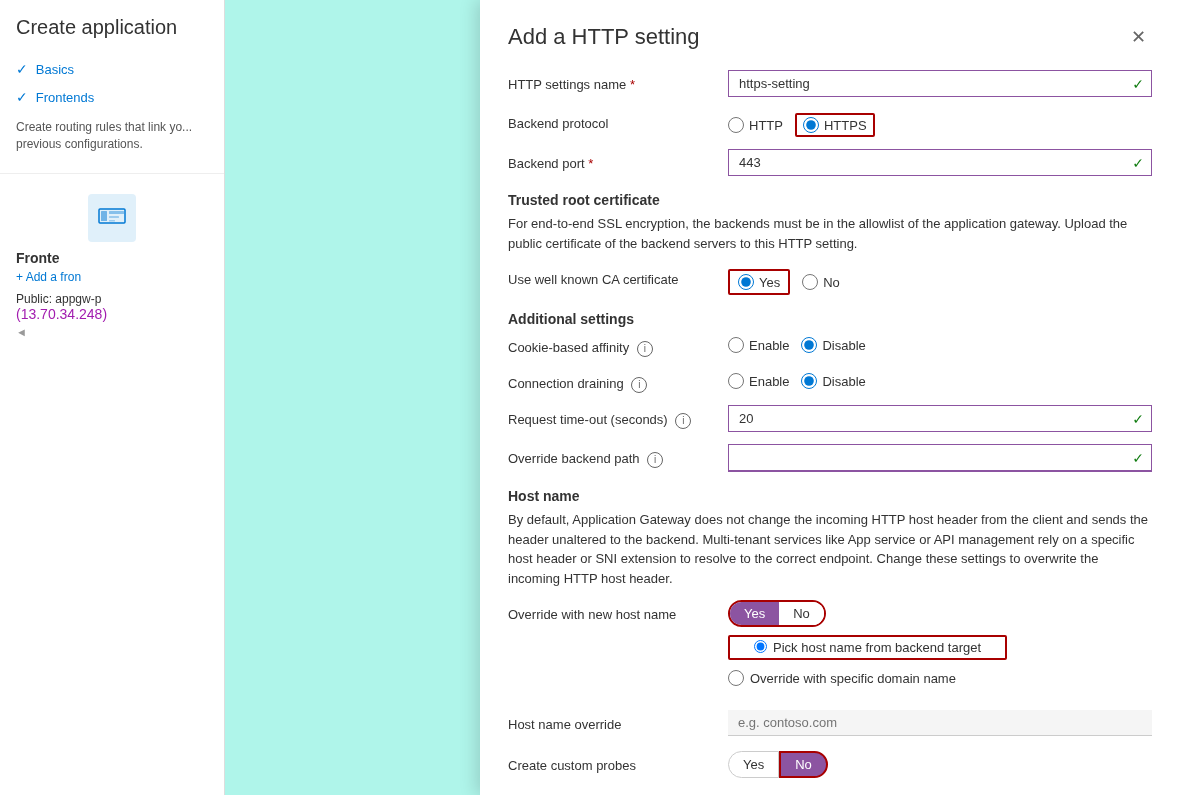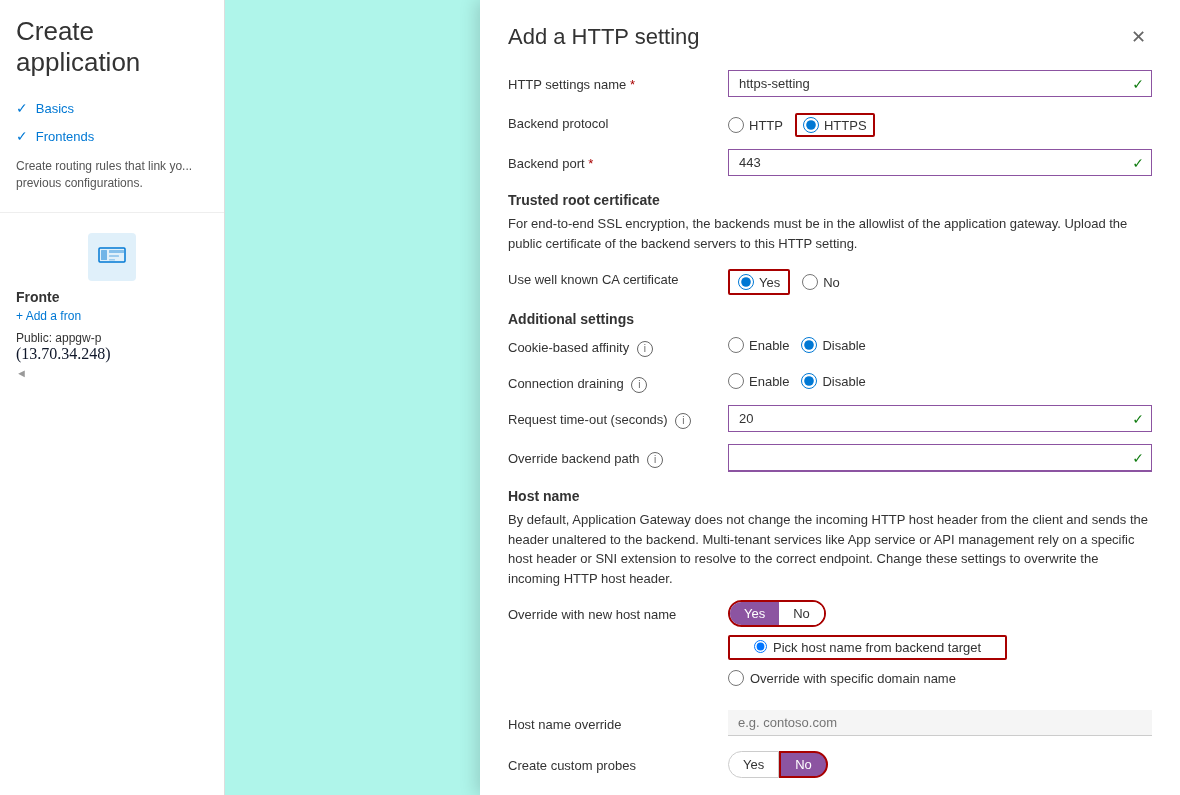--- a/index.html
+++ b/index.html
@@ -14,41 +14,41 @@
       flex-shrink: 0;
       overflow: hidden;
     }
     .breadcrumb {
       display: flex; align-items: center; gap: 6px;
       padding: 0 16px 12px;
       font-size: 12px; color: #0078d4;
     }
     .breadcrumb-sep { color: #999; }
     .page-title {
-      font-size: 26px; font-weight: 300; color: #333;
+      font-size: 20px; font-weight: 300; color: #333;
       padding: 0 16px 16px;
     }
     .step-list { padding: 0 16px; }
     .step-item { display: flex; align-items: center; gap: 8px; padding: 6px 0; font-size: 13px; }
     .step-check { color: #0078d4; font-size: 14px; }
     .step-label { color: #0078d4; }
 
     .sidebar-divider { border: none; border-top: 1px solid #eee; margin: 12px 0; }
 
     .sidebar-section { padding: 8px 16px; }
     .sidebar-icon-box {
       width: 48px; height: 48px; background: #e0f0fa; border-radius: 4px;
       display: flex; align-items: center; justify-content: center;
       margin: 0 auto 8px;
     }
     .sidebar-icon-box svg { width: 28px; height: 28px; }
     .sidebar-name { font-size: 14px; font-weight: 600; color: #333; }
     .sidebar-add-link { color: #0078d4; font-size: 12px; display: block; margin-top: 4px; cursor: pointer; }
     .sidebar-public-label { font-size: 12px; color: #333; margin-top: 8px; }
-    .sidebar-ip { font-size: 16px; color: #0f172a; font-family: Liberation Serif, serif; }
+    .sidebar-ip { font-size: 14px; color: #a21caf; }
     .sidebar-scroll-hint { font-size: 11px; color: #999; margin-top: 4px; }
 
     
     .main-panel {
       flex: 1;
       background: #5eead4;
       overflow-y: auto;
       position: relative;
     }
 

